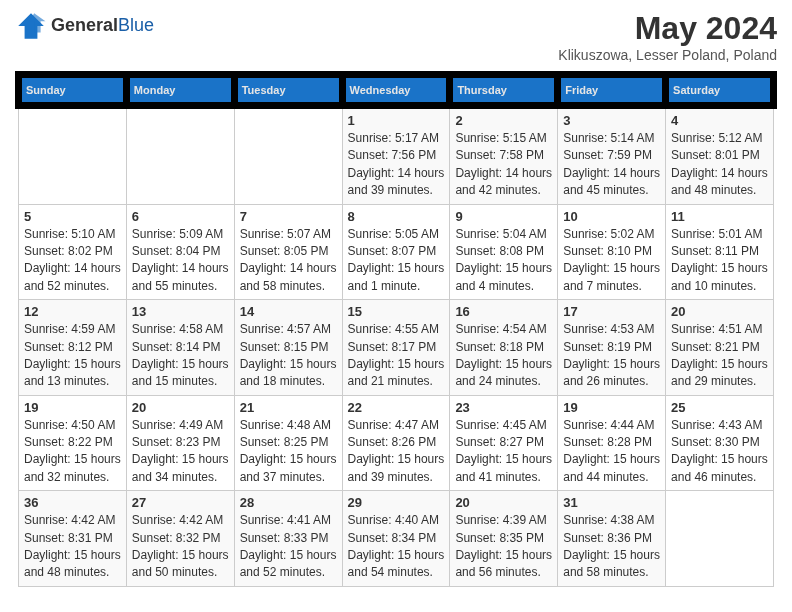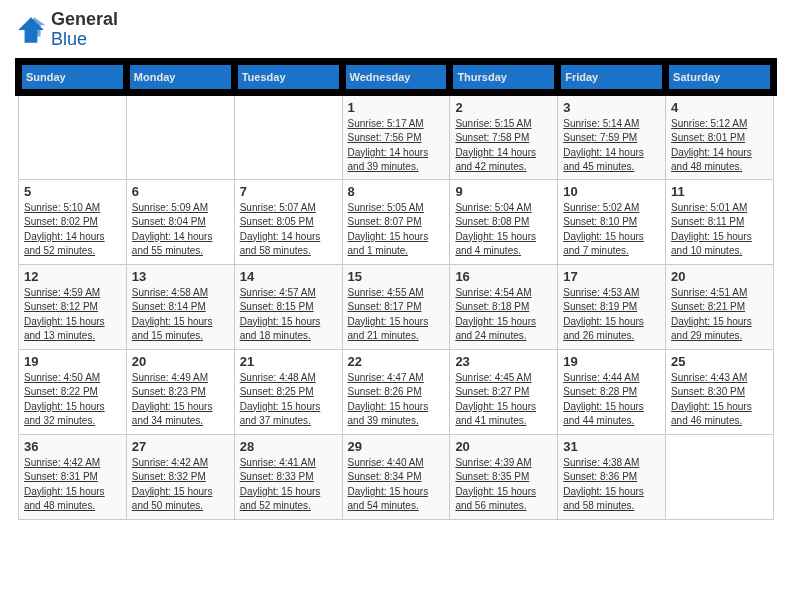--- a/index.html
+++ b/index.html
@@ -16,21 +16,21 @@
       align-items: flex-start;
       margin-bottom: 8px;
     }
     .logo {
       display: flex;
       align-items: center;
       gap: 4px;
     }
     .logo-text {
       display: flex;
-      flex-direction: column;
+      flex-direction: row;
       line-height: 1.1;
     }
     .logo-general {
       font-size: 18px;
       font-weight: bold;
       color: #333;
     }
     .logo-blue {
       font-size: 18px;
       font-weight: normal;
@@ -79,43 +79,46 @@
       background: #f9f9f9;
     }
     .day-number {
       font-size: 13px;
       font-weight: bold;
       color: #333;
       display: block;
       margin-bottom: 2px;
     }
     .cell-info {
-      font-size: 10px;
+      font-size: 12px;
       line-height: 1.45;
       color: #333;
-      text-decoration: underline;
     }
     .empty-cell {
       background: #fff !important;
     }
   </style>
 </head>
 <body>
 
 <div class="header">
   <div class="logo">
     <svg class="logo-icon" viewBox="0 0 40 40">
       <polygon points="20,4 36,20 28,20 28,36 12,36 12,20 4,20" fill="#1a73c8"></polygon>
       <polygon points="24,4 38,14 32,14 32,28 24,28 24,14 18,14" fill="#1a73c8" opacity="0.6"></polygon>
     </svg>
     <div class="logo-text">
       <span class="logo-general">General</span>
       <span class="logo-blue">Blue</span>
     </div>
   </div>
+  <div class="title-block">
+    <div class="calendar-title">May 2024</div>
+    <div class="calendar-subtitle">Klikuszowa, Lesser Poland, Poland</div>
+  </div>
 </div>
 
 <table>
   <thead>
     <tr>
     <th>Sunday</th>
         <th>Monday</th>
         <th>Tuesday</th>
         <th>Wednesday</th>
         <th>Thursday</th>

